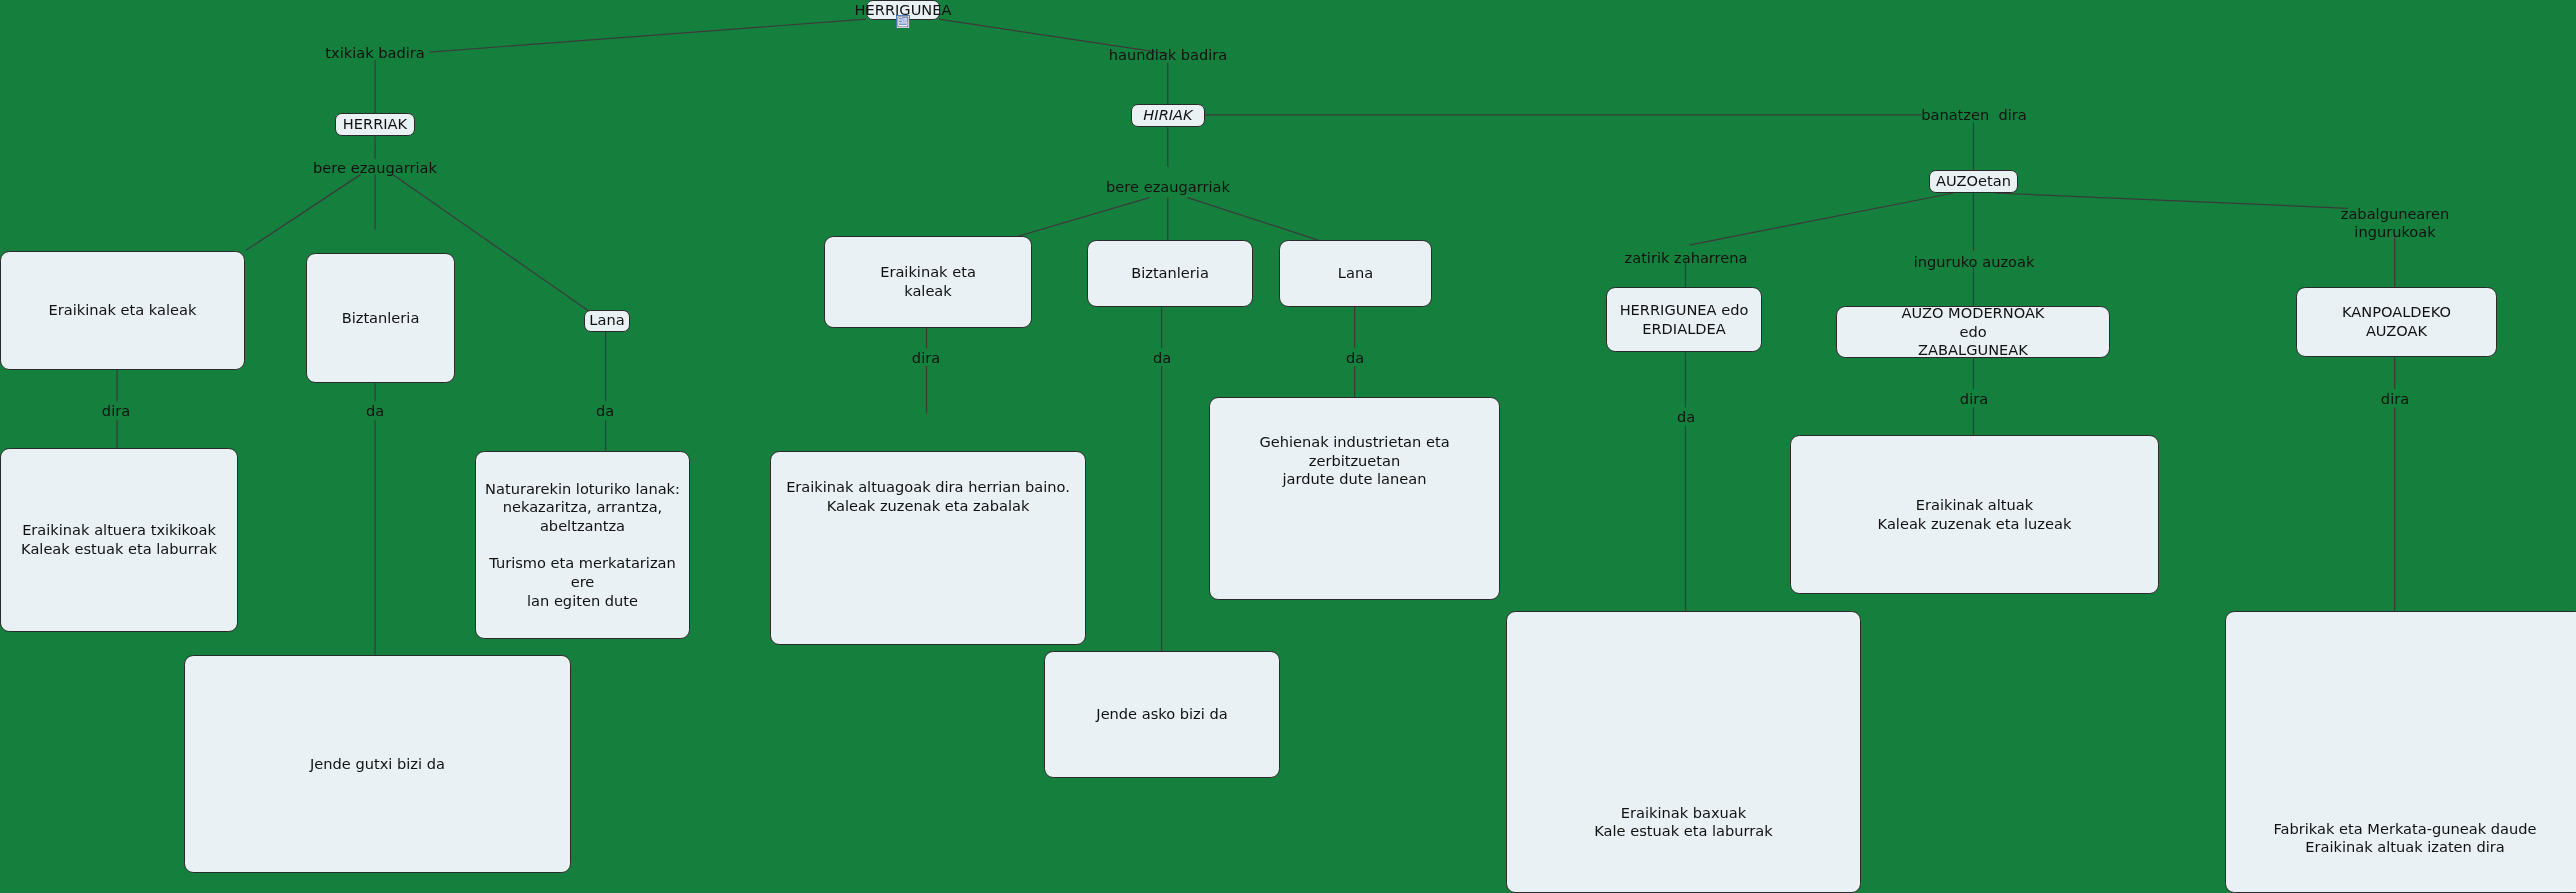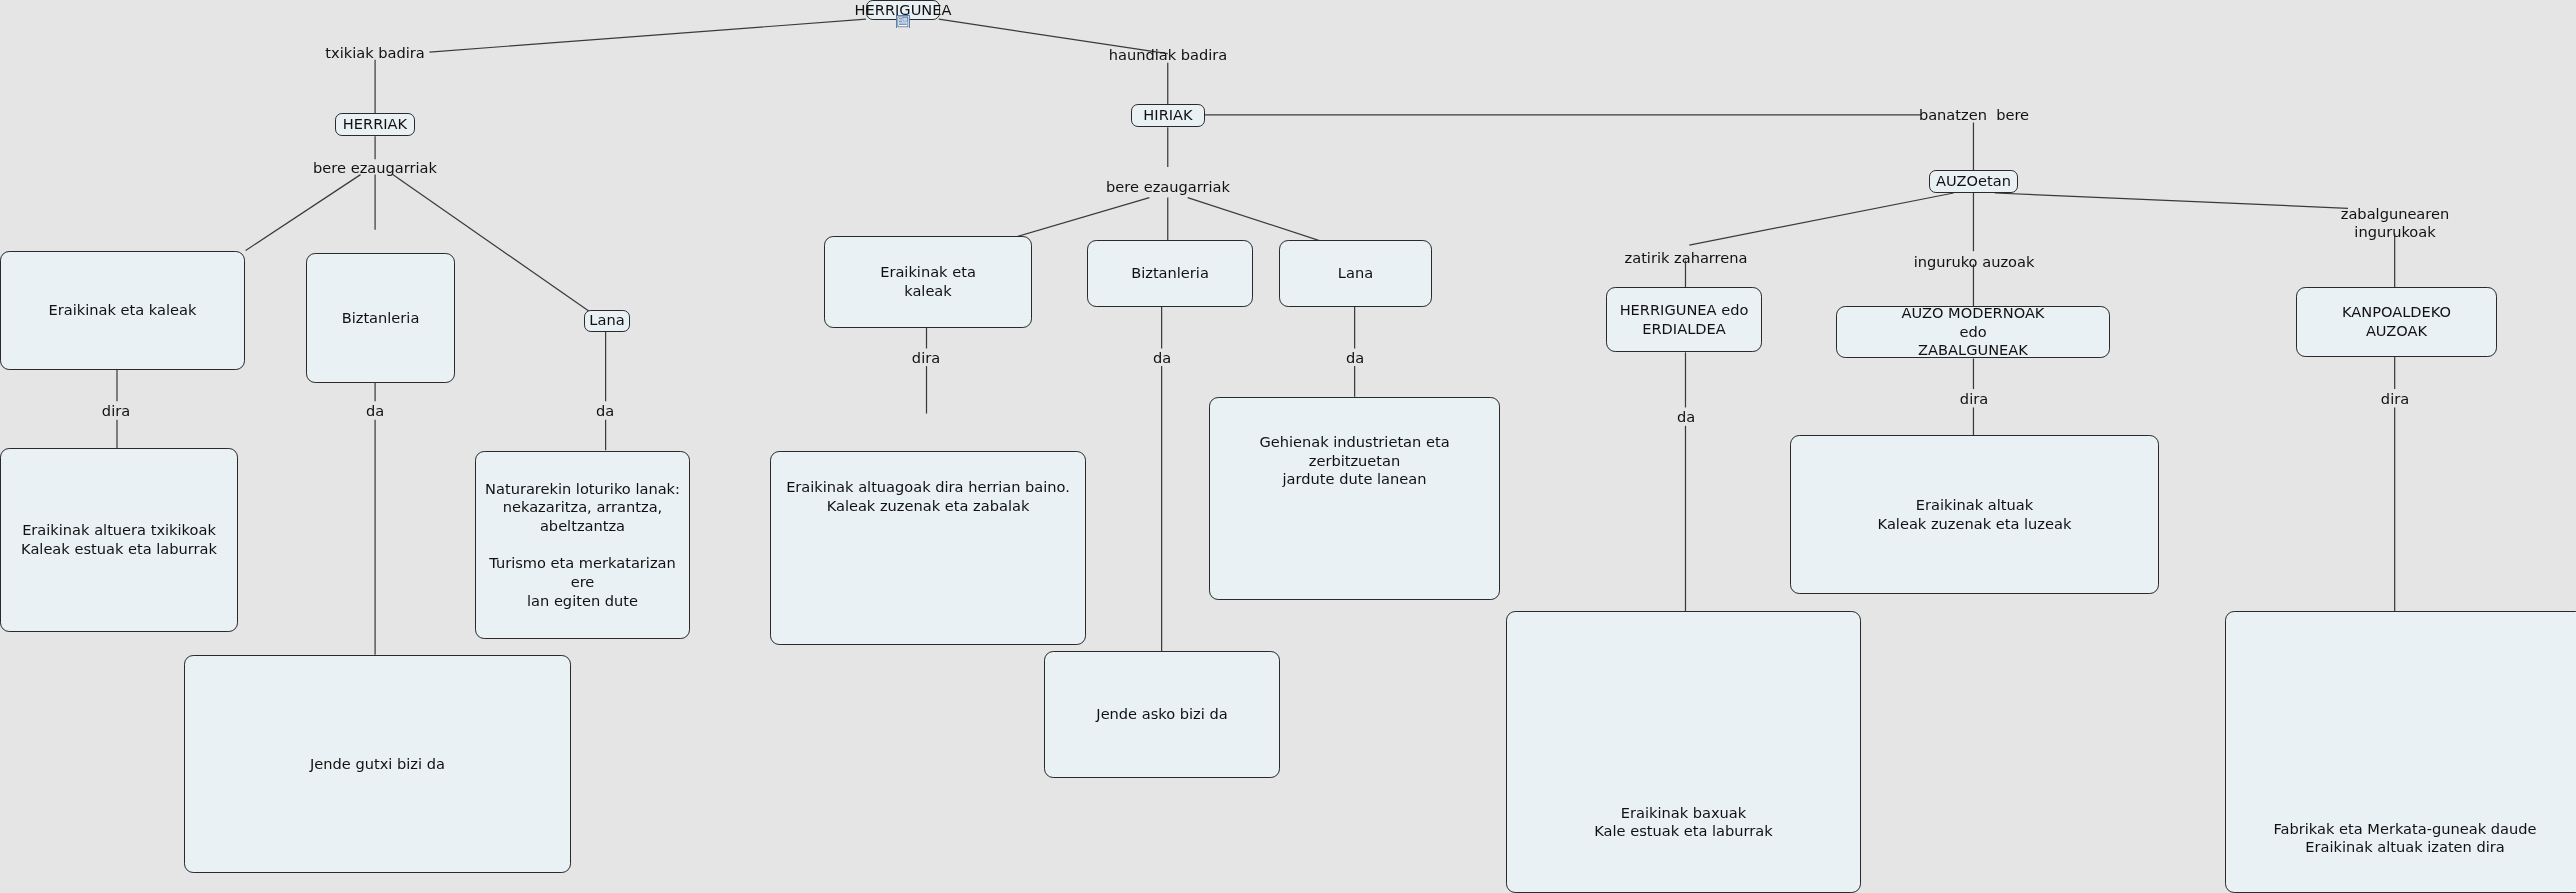--- a/index.html
+++ b/index.html
@@ -7,21 +7,21 @@
     padding: 0;
     background: #ffffff;
   }
   body {
     font-family: "DejaVu Sans", sans-serif;
   }
   #canvas {
     position: relative;
     width: 2576px;
     height: 893px;
-    background: #e5e5e5;
+    background: #15803d;
     overflow: hidden;
   }
   #edges {
     position: absolute;
     left: 0;
     top: 0;
     width: 2576px;
     height: 893px;
     pointer-events: none;
   }
@@ -165,24 +165,24 @@
       <line x1="4" y1="8.5" x2="8" y2="8.5"></line>
       <line x1="4" y1="10.5" x2="14" y2="10.5"></line>
       <line x1="4" y1="12.5" x2="14" y2="12.5"></line>
     </g>
   </svg>
 
   <div class="link-label" style="left:375px; top:44px;">txikiak badira</div>
   <div class="link-label" style="left:1168px; top:46px;">haundiak badira</div>
 
   <div class="node small" style="left:335px; top:113px; width:80px; height:23px;">HERRIAK</div>
-  <div class="node small" style="left:1131px; top:104px; width:74px; height:23px;">HIRIAK</div>
+  <div class="node small" style="left:1131px; top:104px; width:74px; height:23px;font-style:italic;">HIRIAK</div>
   <div class="node small" style="left:1929px; top:170px; width:89px; height:23px;">AUZOetan</div>
 
-  <div class="link-label" style="left:1974px; top:106px;">banatzen  bere</div>
+  <div class="link-label" style="left:1974px; top:106px;">banatzen  dira</div>
 
   <div class="link-label" style="left:375px; top:159px;">bere ezaugarriak</div>
 
   <div class="node concept" style="left:0px; top:251px; width:245px; height:119px;">Eraikinak eta kaleak</div>
   <div class="node concept" style="left:306px; top:253px; width:149px; height:130px;">Biztanleria</div>
   <div class="node small" style="left:584px; top:310px; width:46px; height:21.5px;">Lana</div>
 
   <div class="link-label" style="left:116px; top:402px;">dira</div>
   <div class="link-label" style="left:375px; top:402px;">da</div>
   <div class="link-label" style="left:605px; top:402px;">da</div>

